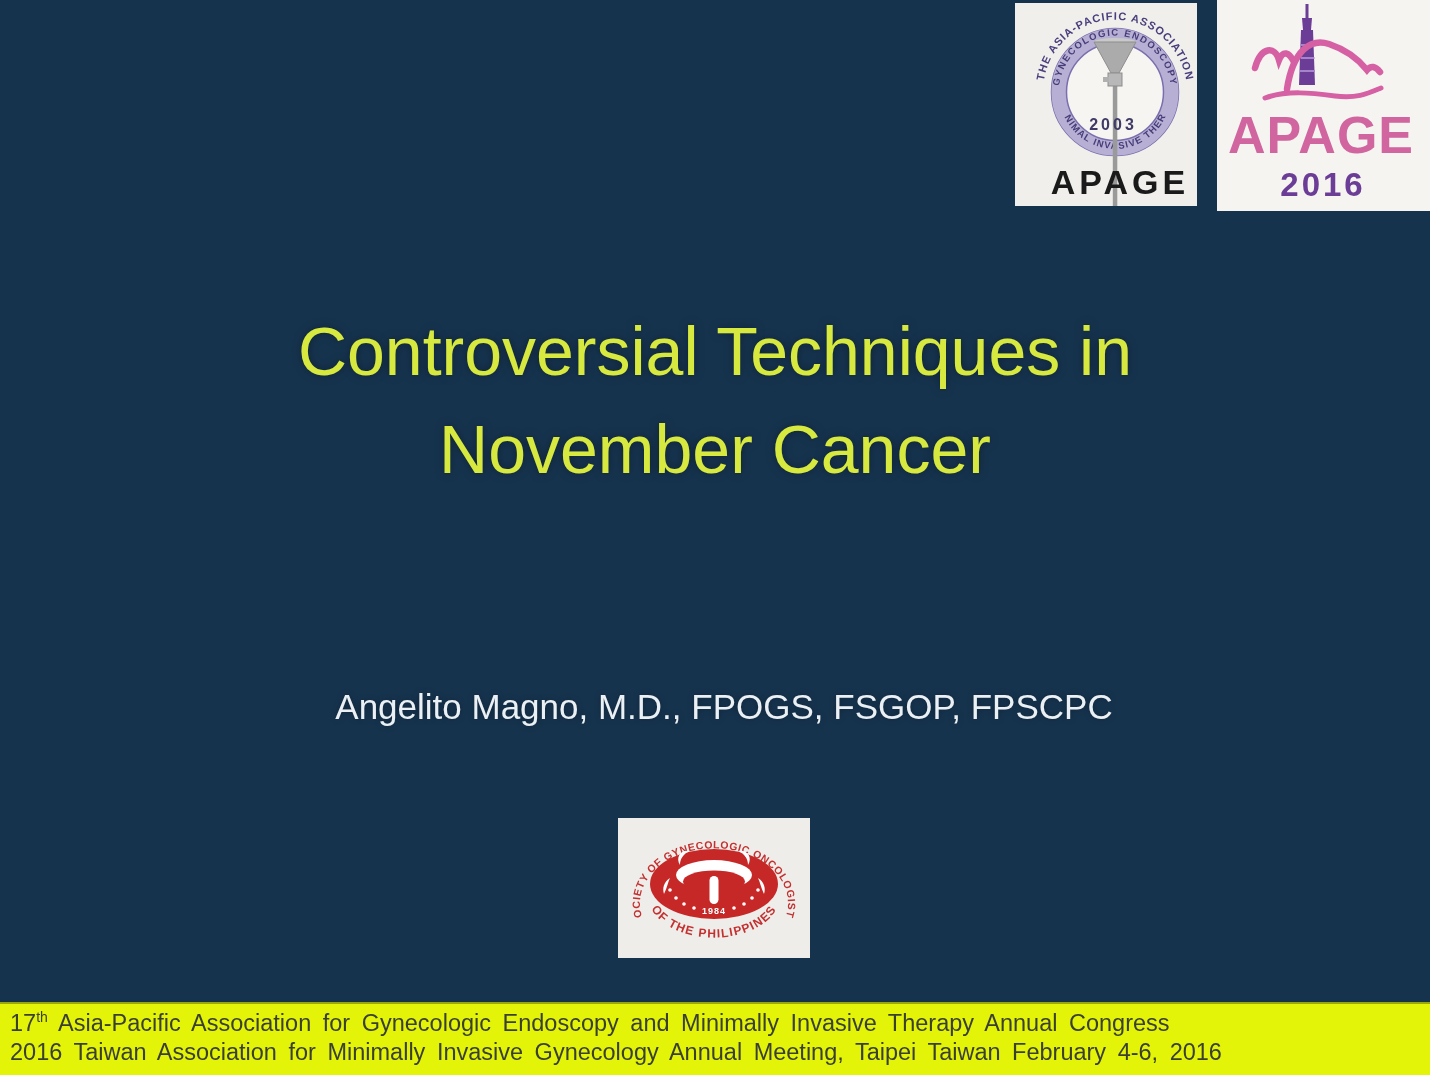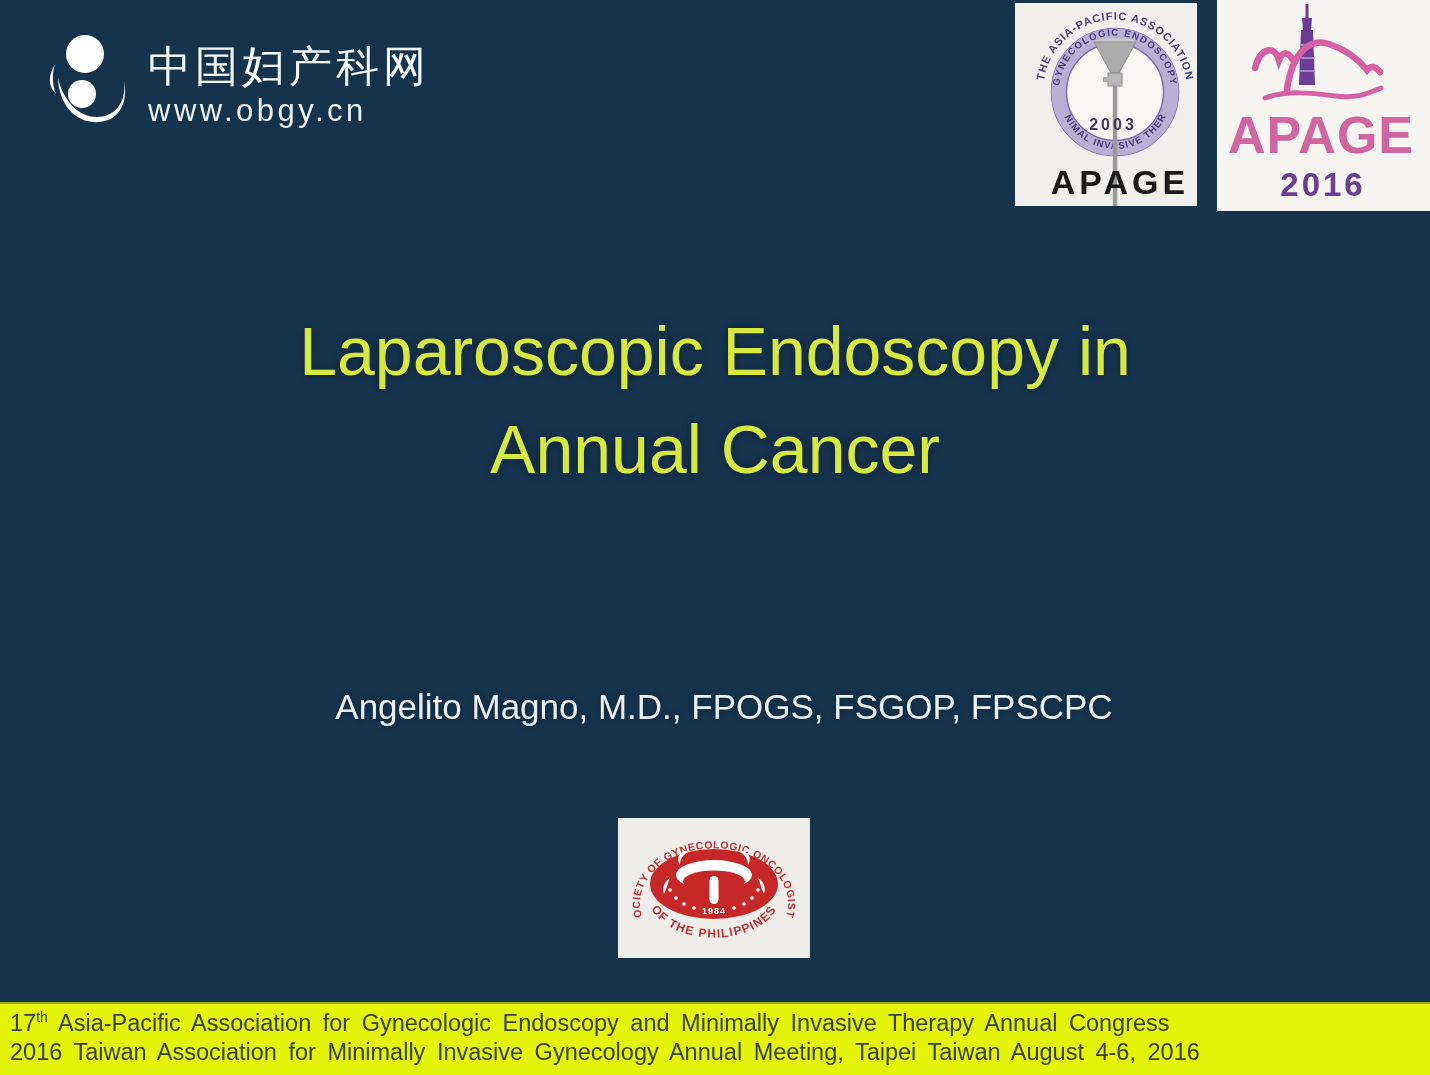--- a/index.html
+++ b/index.html
@@ -54,32 +54,20 @@
   }
   .banner sup { font-size: 14px; vertical-align: super; line-height: 0; }
 
   svg text { font-family: "Liberation Sans", "DejaVu Sans", sans-serif; }
 </style>
 </head>
 <body>
 
 <div class="slide">
 
-  <div class="obgy">
-    <svg class="obgy-icon" viewBox="0 0 100 112" xmlns="http://www.w3.org/2000/svg">
-      <circle cx="41" cy="28" r="19" fill="#ffffff"></circle>
-      <circle cx="38" cy="68" r="14" fill="#ffffff"></circle>
-      <path d="M11,38 C4,50 4,60 12,68 C8,58 8,47 11,38 Z" fill="#ffffff"></path>
-      <path d="M14,52 C15,83 37,101 61,95 C77,91 84,74 80,55 C83,78 69,91 53,91 C33,91 19,73 14,52 Z" fill="#ffffff"></path>
-    </svg>
-    <div class="obgy-text">
-      <div class="obgy-cn">中国妇产科网</div>
-      <div class="obgy-url">www.obgy.cn</div>
-    </div>
-  </div>
 
   <svg class="apage-seal" viewBox="0 0 182 203" xmlns="http://www.w3.org/2000/svg">
     <rect x="0" y="0" width="182" height="203" fill="#f1efeb"></rect>
     <defs>
       <path id="sealOuter" d="M41,130 A72,72 0 1 1 159,130"></path>
       <path id="sealRingTop" d="M50.6,115 A56,56 0 1 1 149.4,115"></path>
       <path id="sealRingBottom" d="M49,113 A56,56 0 0 0 151,113"></path>
     </defs>
     <circle cx="100" cy="89" r="63.5" fill="#ffffff" stroke="#7a6fae" stroke-width="1.5"></circle>
     <circle cx="100" cy="89" r="56" fill="none" stroke="#b7b0d4" stroke-width="15"></circle>
@@ -117,22 +105,22 @@
     <g fill="none" stroke="#d660a4" stroke-linecap="round">
       <path d="M38,68 C44,46 58,46 62,60 C66,50 72,52 77,62" stroke-width="6.5"></path>
       <path d="M70,89 C76,50 94,38 112,44 C130,50 142,60 150,70 Q156,63 163,72" stroke-width="6.5"></path>
       <path d="M48,98 C70,90 95,93 118,96 C140,99 152,93 164,88" stroke-width="5"></path>
     </g>
     <text x="104" y="153" text-anchor="middle" font-size="52" font-weight="600" fill="#d0659f" letter-spacing="1">APAGE</text>
     <text x="106" y="196" text-anchor="middle" font-size="33" font-weight="600" fill="#6b3d96" letter-spacing="3">2016</text>
   </svg>
 
   <div class="title">
-    <div>Laparoscopic Endoscopy in</div>
-    <div>Annual Cancer</div>
+    <div>Controversial Techniques in</div>
+    <div>November Cancer</div>
   </div>
 
   <div class="byline">
     <div>Angelito Magno, M.D., FPOGS, FSGOP, FPSCPC</div>
   </div>
 
   <svg class="sgop" viewBox="0 0 192 140" xmlns="http://www.w3.org/2000/svg">
     <rect x="0" y="0" width="192" height="140" fill="#eeede9"></rect>
     <defs>
       <path id="sgopTop" d="M24,98 A74,55 0 1 1 168,98"></path>
@@ -160,16 +148,16 @@
       <circle cx="134" cy="80" r="1.8" fill="#ffffff"></circle>
       <circle cx="126" cy="86" r="1.8" fill="#ffffff"></circle>
       <circle cx="116" cy="90" r="1.8" fill="#ffffff"></circle>
       <circle cx="140" cy="72" r="1.8" fill="#ffffff"></circle>
     </g>
     <text x="96" y="96" text-anchor="middle" font-size="9" font-weight="bold" fill="#ffffff" letter-spacing="1">1984</text>
   </svg>
 
   <div class="banner">
     <div><span>17</span><sup>th</sup><span> Asia-Pacific Association for Gynecologic Endoscopy and Minimally Invasive Therapy Annual Congress</span></div>
-    <div>2016 Taiwan Association for Minimally Invasive Gynecology Annual Meeting, Taipei Taiwan August 4-6, 2016</div>
+    <div>2016 Taiwan Association for Minimally Invasive Gynecology Annual Meeting, Taipei Taiwan February 4-6, 2016</div>
   </div>
 
 </div>
 
 </body></html>

